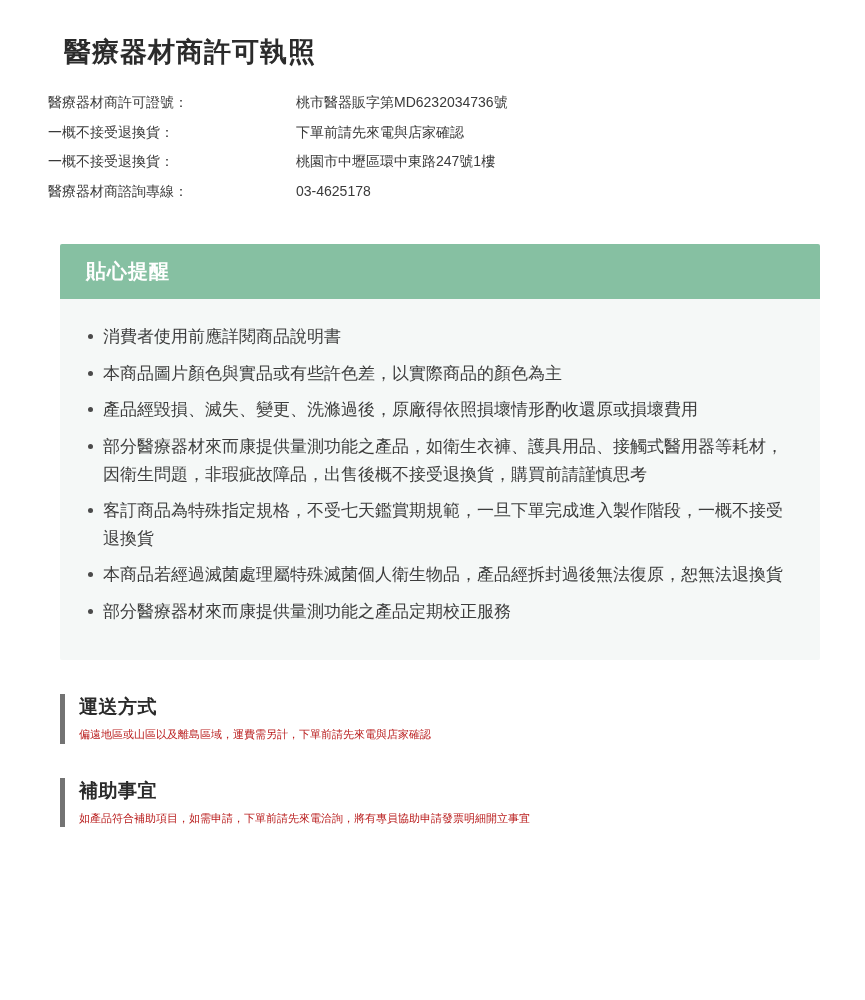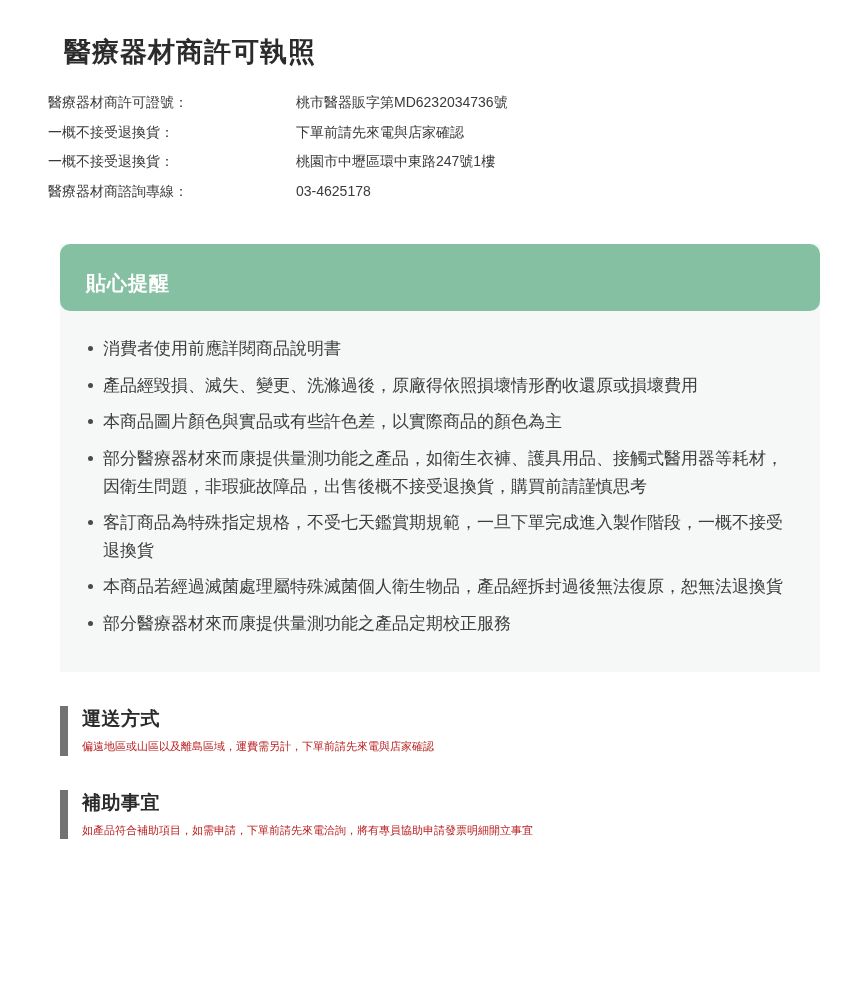--- a/index.html
+++ b/index.html
@@ -55,22 +55,21 @@
   .notice-card {
     margin: 38px 0 0 14px;
     width: 760px;
     background: #f5f8f7;
     border-radius: 2px;
     overflow: hidden;
   }
   .notice-header {
     background: linear-gradient(to bottom, #8bc3a5, #7fbd9e);
     background: #86c0a2;
-    padding: 26px 0 14px 26px;
-    border-radius: 10px;
+    padding: 14px 0 14px 26px;
   }
   .notice-header-text {
     font-size: 20px;
     font-weight: bold;
     color: #ffffff;
     letter-spacing: 1px;
   }
   .notice-body {
     padding: 24px 26px 26px 26px;
   }
@@ -95,21 +94,21 @@
     width: 5px;
     height: 5px;
     border-radius: 50%;
     background: #4a4a4a;
   }
 
   
   .section {
     margin: 34px 0 0 14px;
     padding-left: 14px;
-    border-left: 8px solid #737373;
+    border-left: 5px solid #737373;
     width: 780px;
     box-sizing: border-box;
   }
   .section-title {
     font-size: 19px;
     font-weight: bold;
     color: #2b2b2b;
     margin: 0 0 6px 0;
     letter-spacing: 0.5px;
   }
@@ -148,22 +147,22 @@
     </tbody>
   </table>
 
   <div class="notice-card">
     <div class="notice-header">
       <span class="notice-header-text">貼心提醒</span>
     </div>
     <div class="notice-body">
       <ul class="notice-list">
         <li>消費者使用前應詳閱商品說明書</li>
+        <li>本商品圖片顏色與實品或有些許色差，以實際商品的顏色為主</li>
         <li>產品經毀損、滅失、變更、洗滌過後，原廠得依照損壞情形酌收還原或損壞費用</li>
-        <li>本商品圖片顏色與實品或有些許色差，以實際商品的顏色為主</li>
         <li>部分醫療器材來而康提供量測功能之產品，如衛生衣褲、護具用品、接觸式醫用器等耗材，因衛生問題，非瑕疵故障品，出售後概不接受退換貨，購買前請謹慎思考</li>
         <li>客訂商品為特殊指定規格，不受七天鑑賞期規範，一旦下單完成進入製作階段，一概不接受退換貨</li>
         <li>本商品若經過滅菌處理屬特殊滅菌個人衛生物品，產品經拆封過後無法復原，恕無法退換貨</li>
         <li>部分醫療器材來而康提供量測功能之產品定期校正服務</li>
       </ul>
     </div>
   </div>
 
   <div class="section">
     <h2 class="section-title">運送方式</h2>

